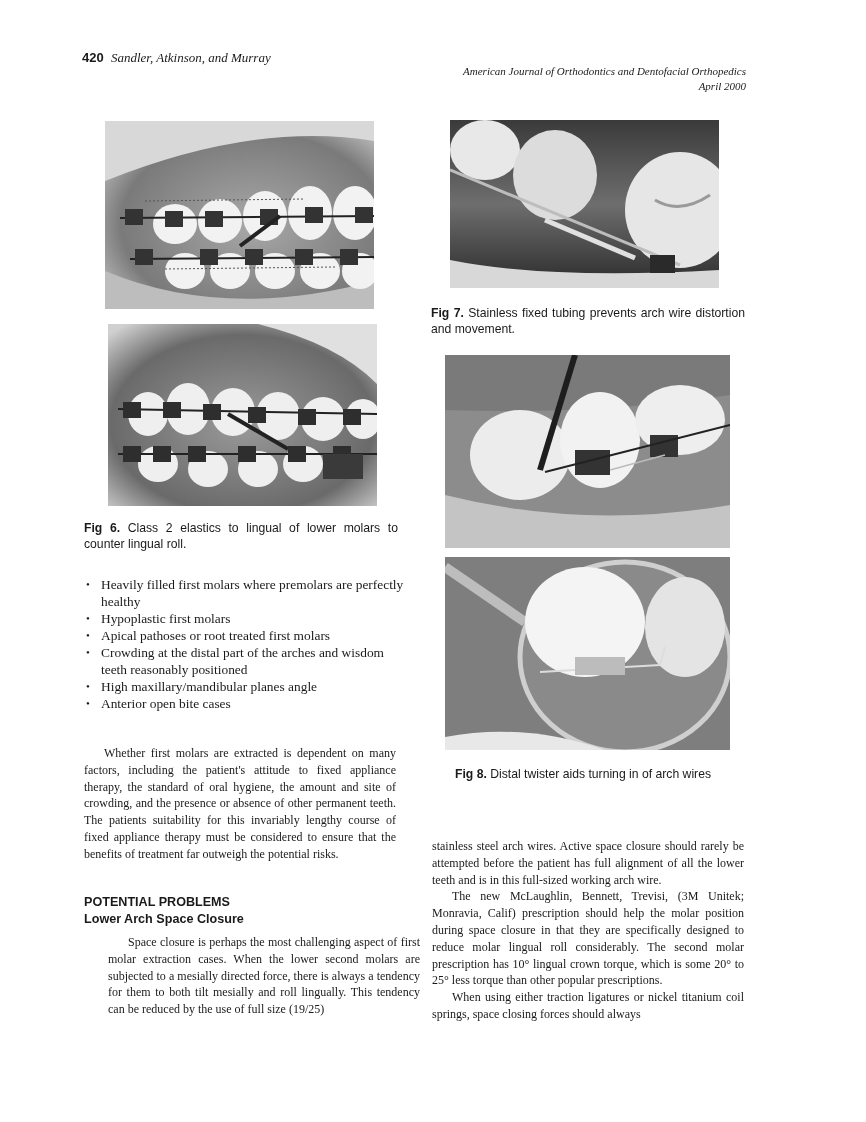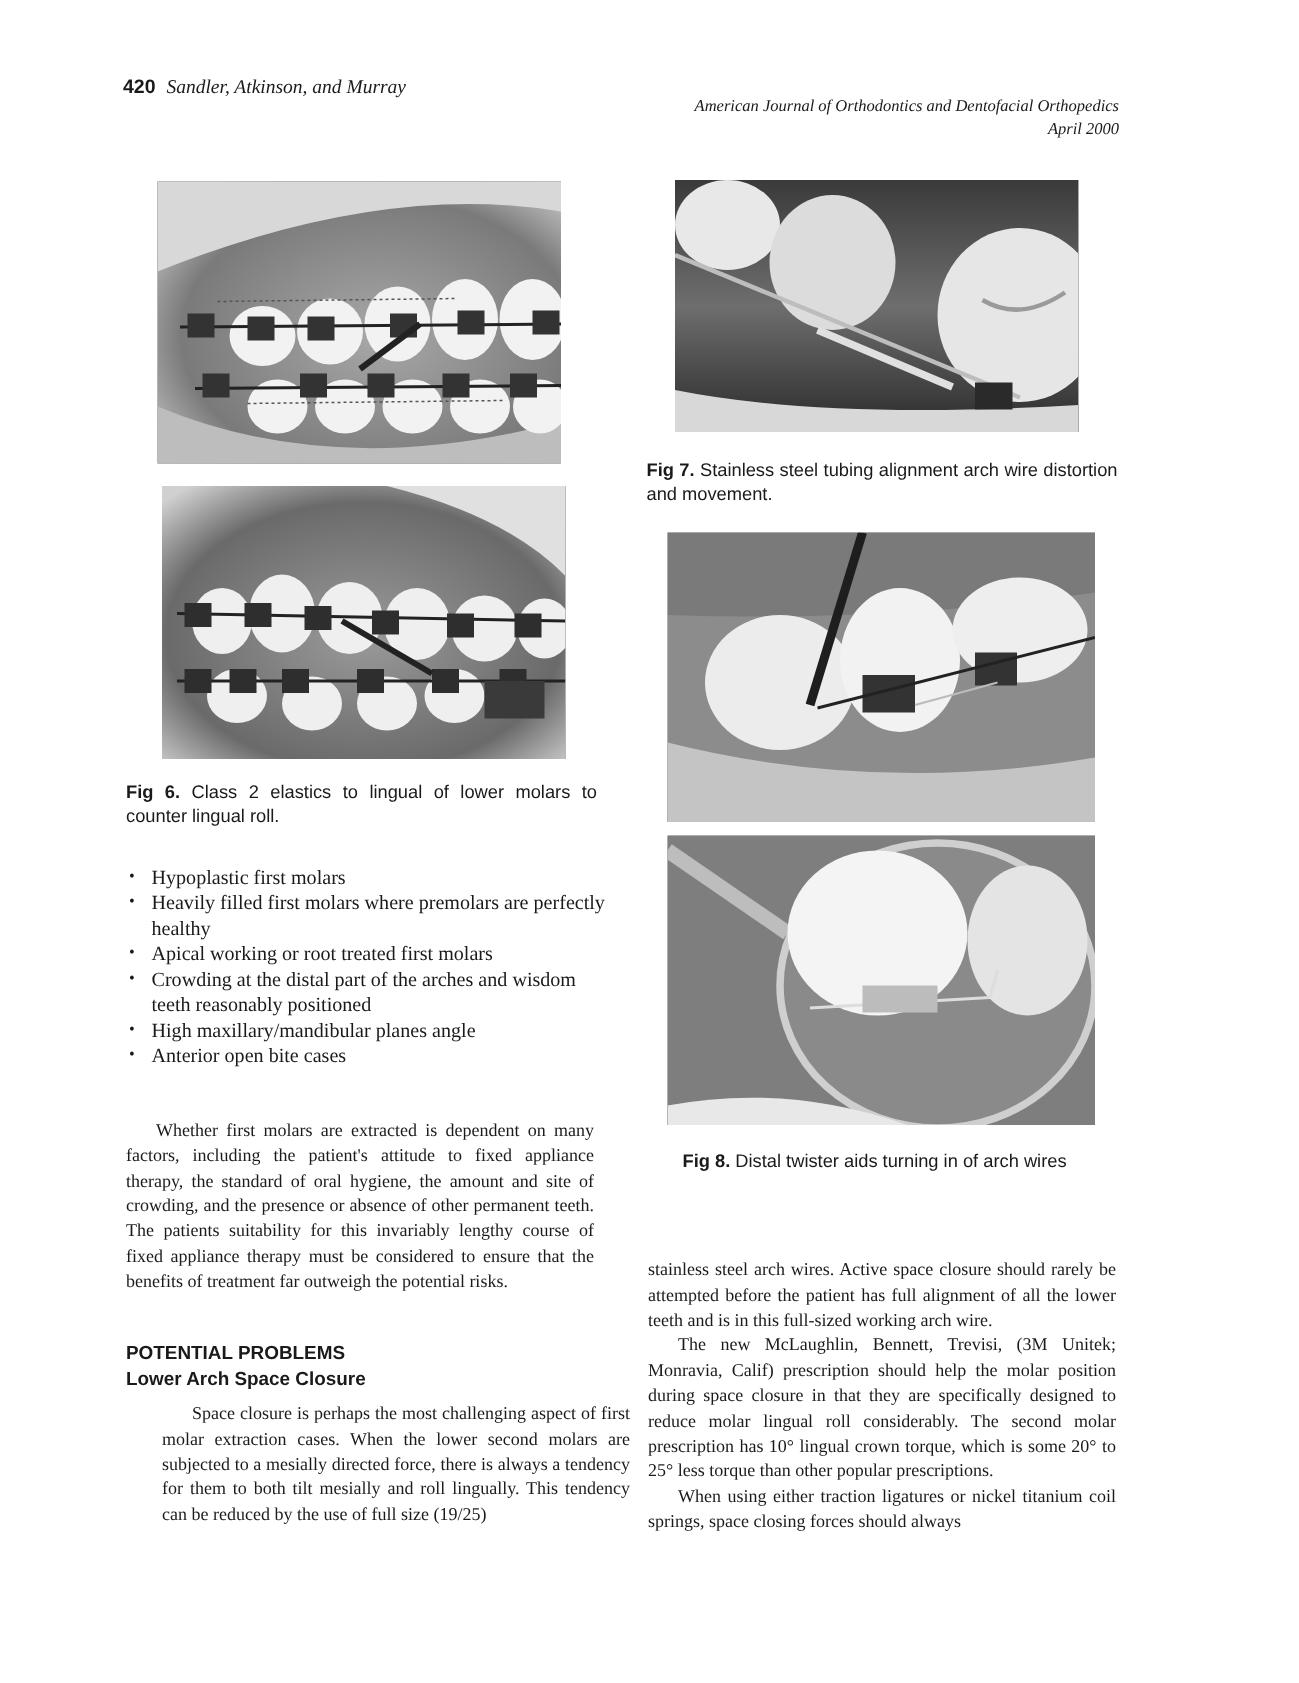--- a/index.html
+++ b/index.html
@@ -149,21 +149,21 @@
     <ellipse cx="105" cy="55" rx="42" ry="45" fill="#dcdcdc"></ellipse>
     <ellipse cx="230" cy="90" rx="55" ry="58" fill="#e6e6e6"></ellipse>
     <path d="M205 80 Q230 95 260 75" stroke="#9a9a9a" stroke-width="3" fill="none"></path>
     <line x1="0" y1="50" x2="230" y2="145" stroke="#bdbdbd" stroke-width="3"></line>
     <line x1="95" y1="100" x2="185" y2="138" stroke="#e0e0e0" stroke-width="5"></line>
     <rect x="200" y="135" width="25" height="18" fill="#2a2a2a"></rect>
   </svg>
 </div>
 
 <div class="caption" style="left:431px; top:305px; width:314px;">
-  <b>Fig 7.</b><span> Stainless steel tubing alignment arch wire distortion and movement.</span>
+  <b>Fig 7.</b><span> Stainless fixed tubing prevents arch wire distortion and movement.</span>
 </div>
 
 <div class="photo" style="left:445px; top:355px; width:285px; height:193px;" title="Distal twister instrument bending arch wire behind molar tube">
   <svg viewBox="0 0 285 193" preserveAspectRatio="none">
     <rect width="285" height="193" fill="#8c8c8c"></rect>
     <path d="M0 0 L285 0 L285 40 Q150 60 0 55 Z" fill="#7a7a7a"></path>
     <path d="M0 140 Q140 175 285 150 L285 193 L0 193 Z" fill="#c4c4c4"></path>
     <ellipse cx="75" cy="100" rx="50" ry="45" fill="#ececec"></ellipse>
     <ellipse cx="155" cy="85" rx="40" ry="48" fill="#f2f2f2"></ellipse>
     <ellipse cx="235" cy="65" rx="45" ry="35" fill="#eeeeee"></ellipse>
@@ -187,23 +187,23 @@
     <rect x="130" y="100" width="50" height="18" fill="#bcbcbc"></rect>
     <path d="M0 180 Q80 165 160 193 L0 193 Z" fill="#e8e8e8"></path>
   </svg>
 </div>
 
 <div class="caption" style="left:455px; top:766px; width:300px; text-align:left;">
   <b>Fig 8.</b><span> Distal twister aids turning in of arch wires</span>
 </div>
 
 <ul class="bul">
+  <li>Heavily filled first molars where premolars are perfectly healthy</li>
   <li>Hypoplastic first molars</li>
-  <li>Heavily filled first molars where premolars are perfectly healthy</li>
-  <li>Apical working or root treated first molars</li>
+  <li>Apical pathoses or root treated first molars</li>
   <li>Crowding at the distal part of the arches and wisdom teeth reasonably positioned</li>
   <li>High maxillary/mandibular planes angle</li>
   <li>Anterior open bite cases</li>
 </ul>
 
 <div class="col" style="left:84px; top:745px; width:312px;">
   <p class="ind">Whether first molars are extracted is dependent on many factors, including the patient's attitude to fixed appliance therapy, the standard of oral hygiene, the amount and site of crowding, and the presence or absence of other permanent teeth. The patients suitability for this invariably lengthy course of fixed appliance therapy must be considered to ensure that the benefits of treatment far outweigh the potential risks.</p>
 </div>
 
 <div class="h1">POTENTIAL PROBLEMS</div>

